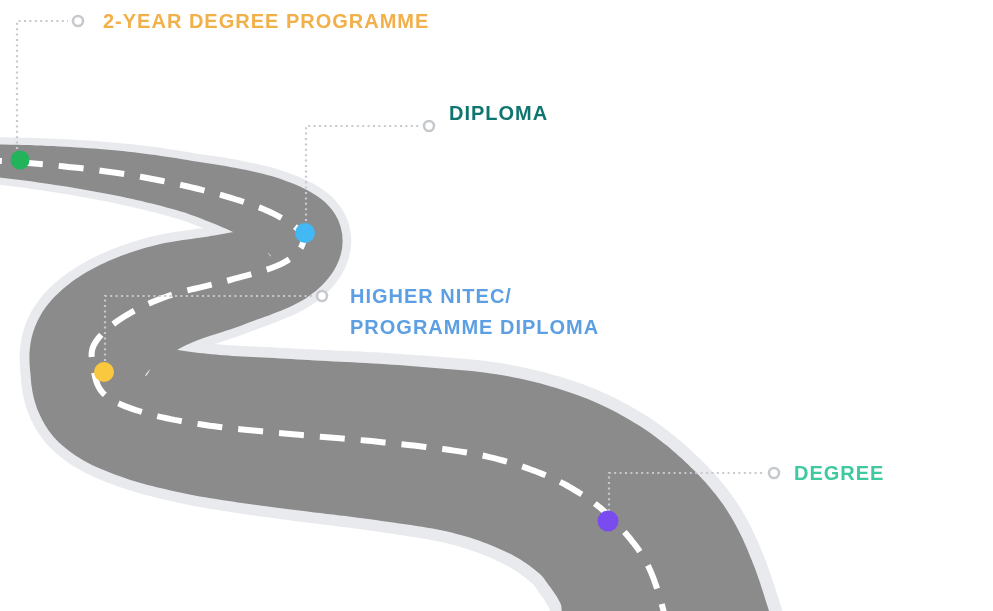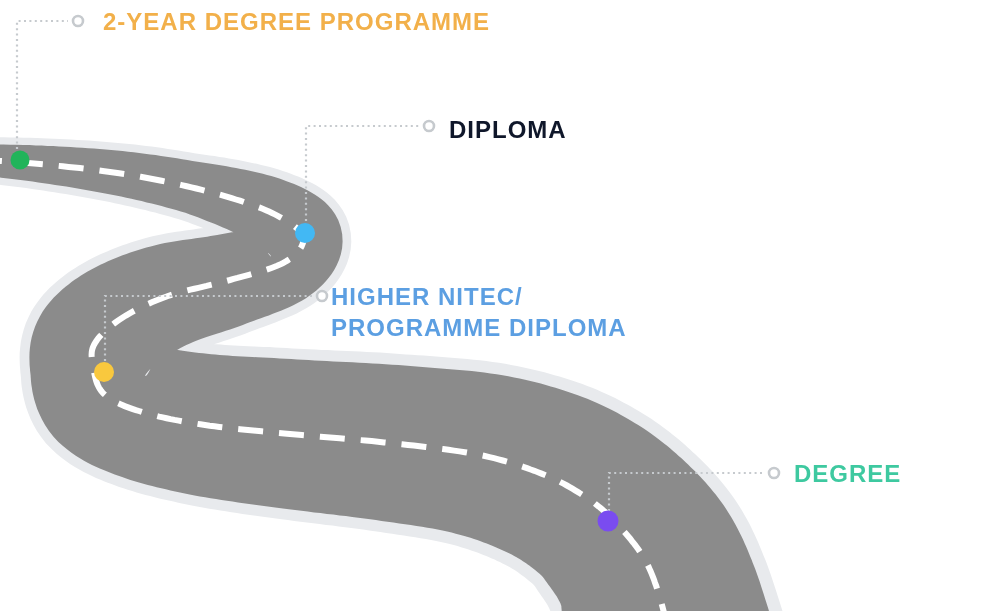--- a/index.html
+++ b/index.html
@@ -18,21 +18,21 @@
     background: #ffffff;
   }
   .stage svg {
     position: absolute;
     left: 0;
     top: 0;
   }
   .milestone-label {
     position: absolute;
     font-weight: 700;
-    font-size: 24px;
+    font-size: 20px;
     line-height: 31px;
     letter-spacing: 1px;
     white-space: nowrap;
     user-select: none;
   }
   .milestone-label .line { display: block; }
 </style>
 </head>
 <body>
 
@@ -62,25 +62,25 @@
       <circle cx="305" cy="233" r="10" fill="#42B8F4"></circle>
       <circle cx="104" cy="372" r="10" fill="#F9C83E"></circle>
       <circle cx="608" cy="521" r="10.5" fill="#7A4CF0"></circle>
     </g>
   </svg>
 
   <div class="milestone-label" style="left: 103px; top: 6px; color: rgb(242, 176, 74);">
     <span class="line">2-YEAR DEGREE PROGRAMME</span>
   </div>
 
-  <div class="milestone-label" style="left: 449px; top: 114px; color: #0f172a;">
+  <div class="milestone-label" style="left: 449px; top: 98px; color: #0f766e;">
     <span class="line">DIPLOMA</span>
   </div>
 
-  <div class="milestone-label" style="left: 331px; top: 281px; color: rgb(92, 159, 226);">
+  <div class="milestone-label" style="left: 350px; top: 281px; color: rgb(92, 159, 226);">
     <span class="line">HIGHER NITEC/</span>
     <span class="line">PROGRAMME DIPLOMA</span>
   </div>
 
   <div class="milestone-label" style="left: 794px; top: 458px; color: rgb(62, 201, 160);">
     <span class="line">DEGREE</span>
   </div>
 
 </div>
 

